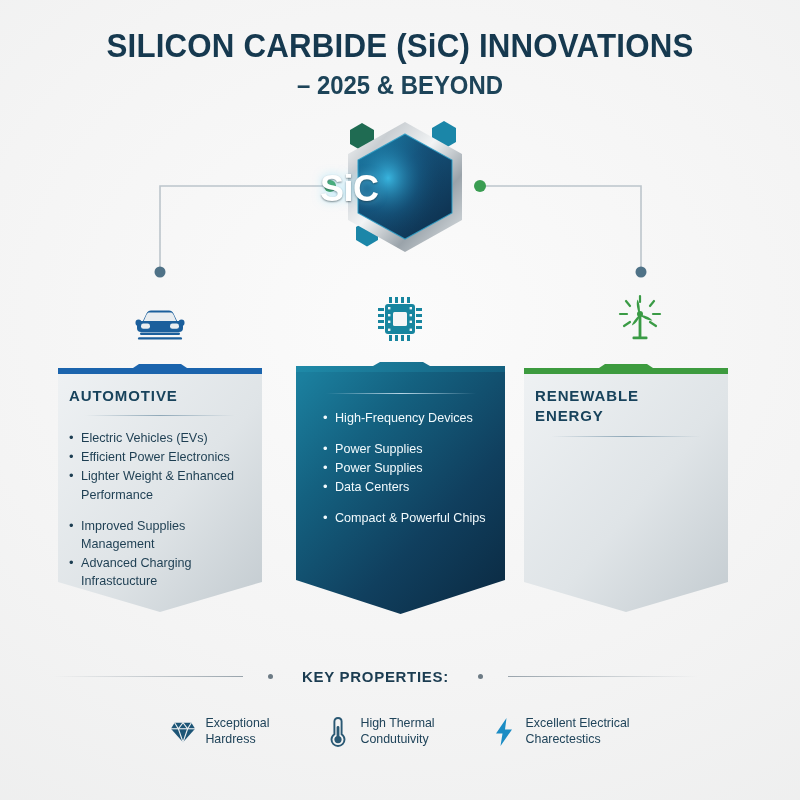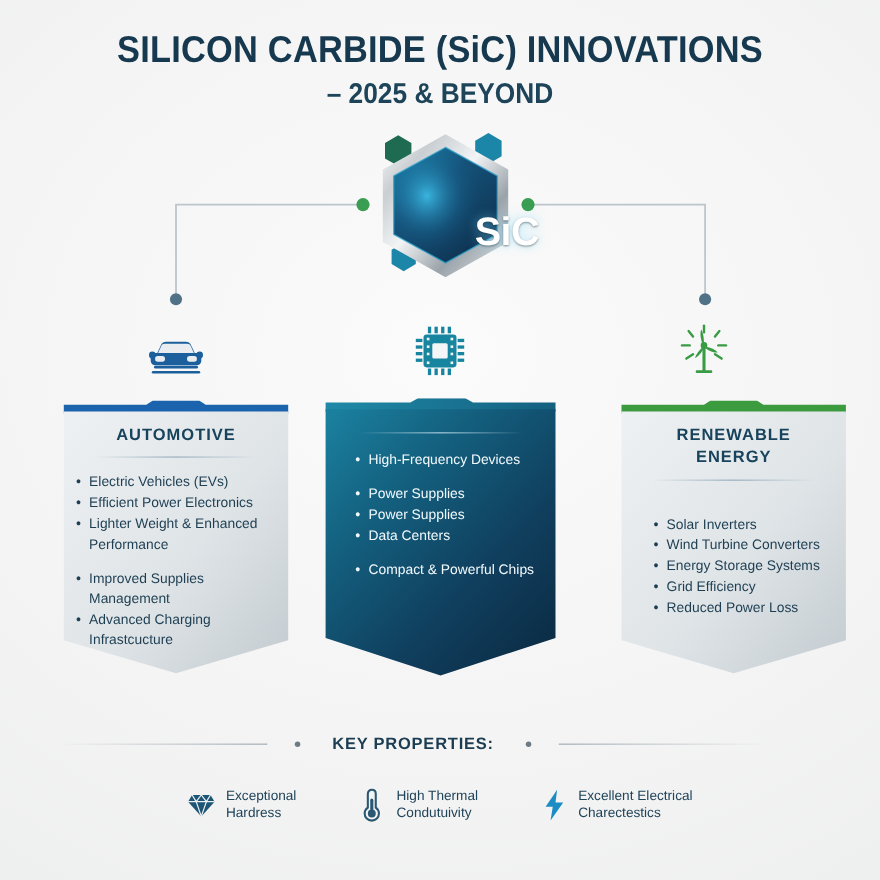--- a/index.html
+++ b/index.html
@@ -55,29 +55,28 @@
     top: 112px;
     width: 170px;
     height: 155px;
   }
   .hexsvg { position: absolute; left: 0; top: 0; }
   #sic-text {
     position: absolute;
     left: 0;
     top: 56px;
     width: 170px;
-    text-align: right;
+    text-align: left;
     font-family: "Liberation Sans", sans-serif;
     font-size: 36px;
     font-weight: bold;
     color: #ffffff;
     letter-spacing: -0.5px;
     text-shadow: 0 0 10px rgba(120,220,255,.55), 0 1px 2px rgba(0,0,0,.5);
     pointer-events: none;
-    margin-top: 22px;
   }
 
   
   #connectors { position: absolute; left: 0; top: 0; }
 
   
   .cat-icon {
     position: absolute;
     width: 70px;
     height: 58px;
@@ -97,21 +96,20 @@
   .card-shape { position: absolute; left: 0; top: 0; }
   .card-body {
     position: absolute;
     left: 0;
     top: 0;
     width: 210px;
     box-sizing: border-box;
     padding: 0 14px;
   }
   .card-title {
-    text-align: center;
     font-family: "Liberation Sans Narrow", "Liberation Sans", sans-serif;
     font-size: 15px;
     font-weight: bold;
     letter-spacing: 0.9px;
     line-height: 1.35;
     color: #18435c;
   }
   .card.dark .card-title { color: #ffffff; }
   .title-rule {
     height: 1px;
@@ -401,43 +399,36 @@
       <ul class="bullets" style="margin-top:16px; padding-left:16px;">
         <li class="has-bullet">High-Frequency Devices</li>
         <li class="has-bullet gap">Power Supplies</li>
         <li class="has-bullet">Power Supplies</li>
         <li class="has-bullet">Data Centers</li>
         <li class="has-bullet gap">Compact &amp; Powerful Chips</li>
       </ul>
     </div>
   </div>
 
-  <div class="card" id="card-renewable" style="left:562px; top:364px; height:265px;">
+  <div class="card" id="card-renewable" style="left:521px; top:364px; height:265px;">
     <svg class="card-shape" width="210" height="265" viewBox="0 0 210 265">
       <defs>
         <linearGradient id="gLight2" x1="0" y1="0" x2="1" y2="1">
           <stop offset="0%" stop-color="#eef1f3"></stop>
           <stop offset="55%" stop-color="#dfe4e7"></stop>
           <stop offset="100%" stop-color="#c3cbd0"></stop>
         </linearGradient>
       </defs>
       <path d="M3 4 H78 L84 0 H126 L132 4 H207 V12 H3 Z" fill="#3d9b3f"></path>
       <path d="M3 10 H207 V218 L105 248 L3 218 Z" fill="url(#gLight2)"></path>
     </svg>
     <div class="card-body" style="padding-top:22px;">
       <div class="card-title" style="white-space:pre-line;">RENEWABLE
 ENERGY</div>
       <div class="title-rule"></div>
-      <ul class="bullets" style="margin-top:32px; padding-left:18px;">
-        <li class="has-bullet">Solar Inverters</li>
-        <li class="has-bullet">Wind Turbine Converters</li>
-        <li class="has-bullet">Energy Storage Systems</li>
-        <li class="has-bullet">Grid Efficiency</li>
-        <li class="has-bullet">Reduced Power Loss</li>
-      </ul>
     </div>
   </div>
 
   <div id="key-props-header">
     <div class="kp-rule"></div>
     <div class="kp-dot"></div>
     <div id="key-props-title">KEY PROPERTIES:</div>
     <div class="kp-dot"></div>
     <div class="kp-rule right"></div>
   </div>

